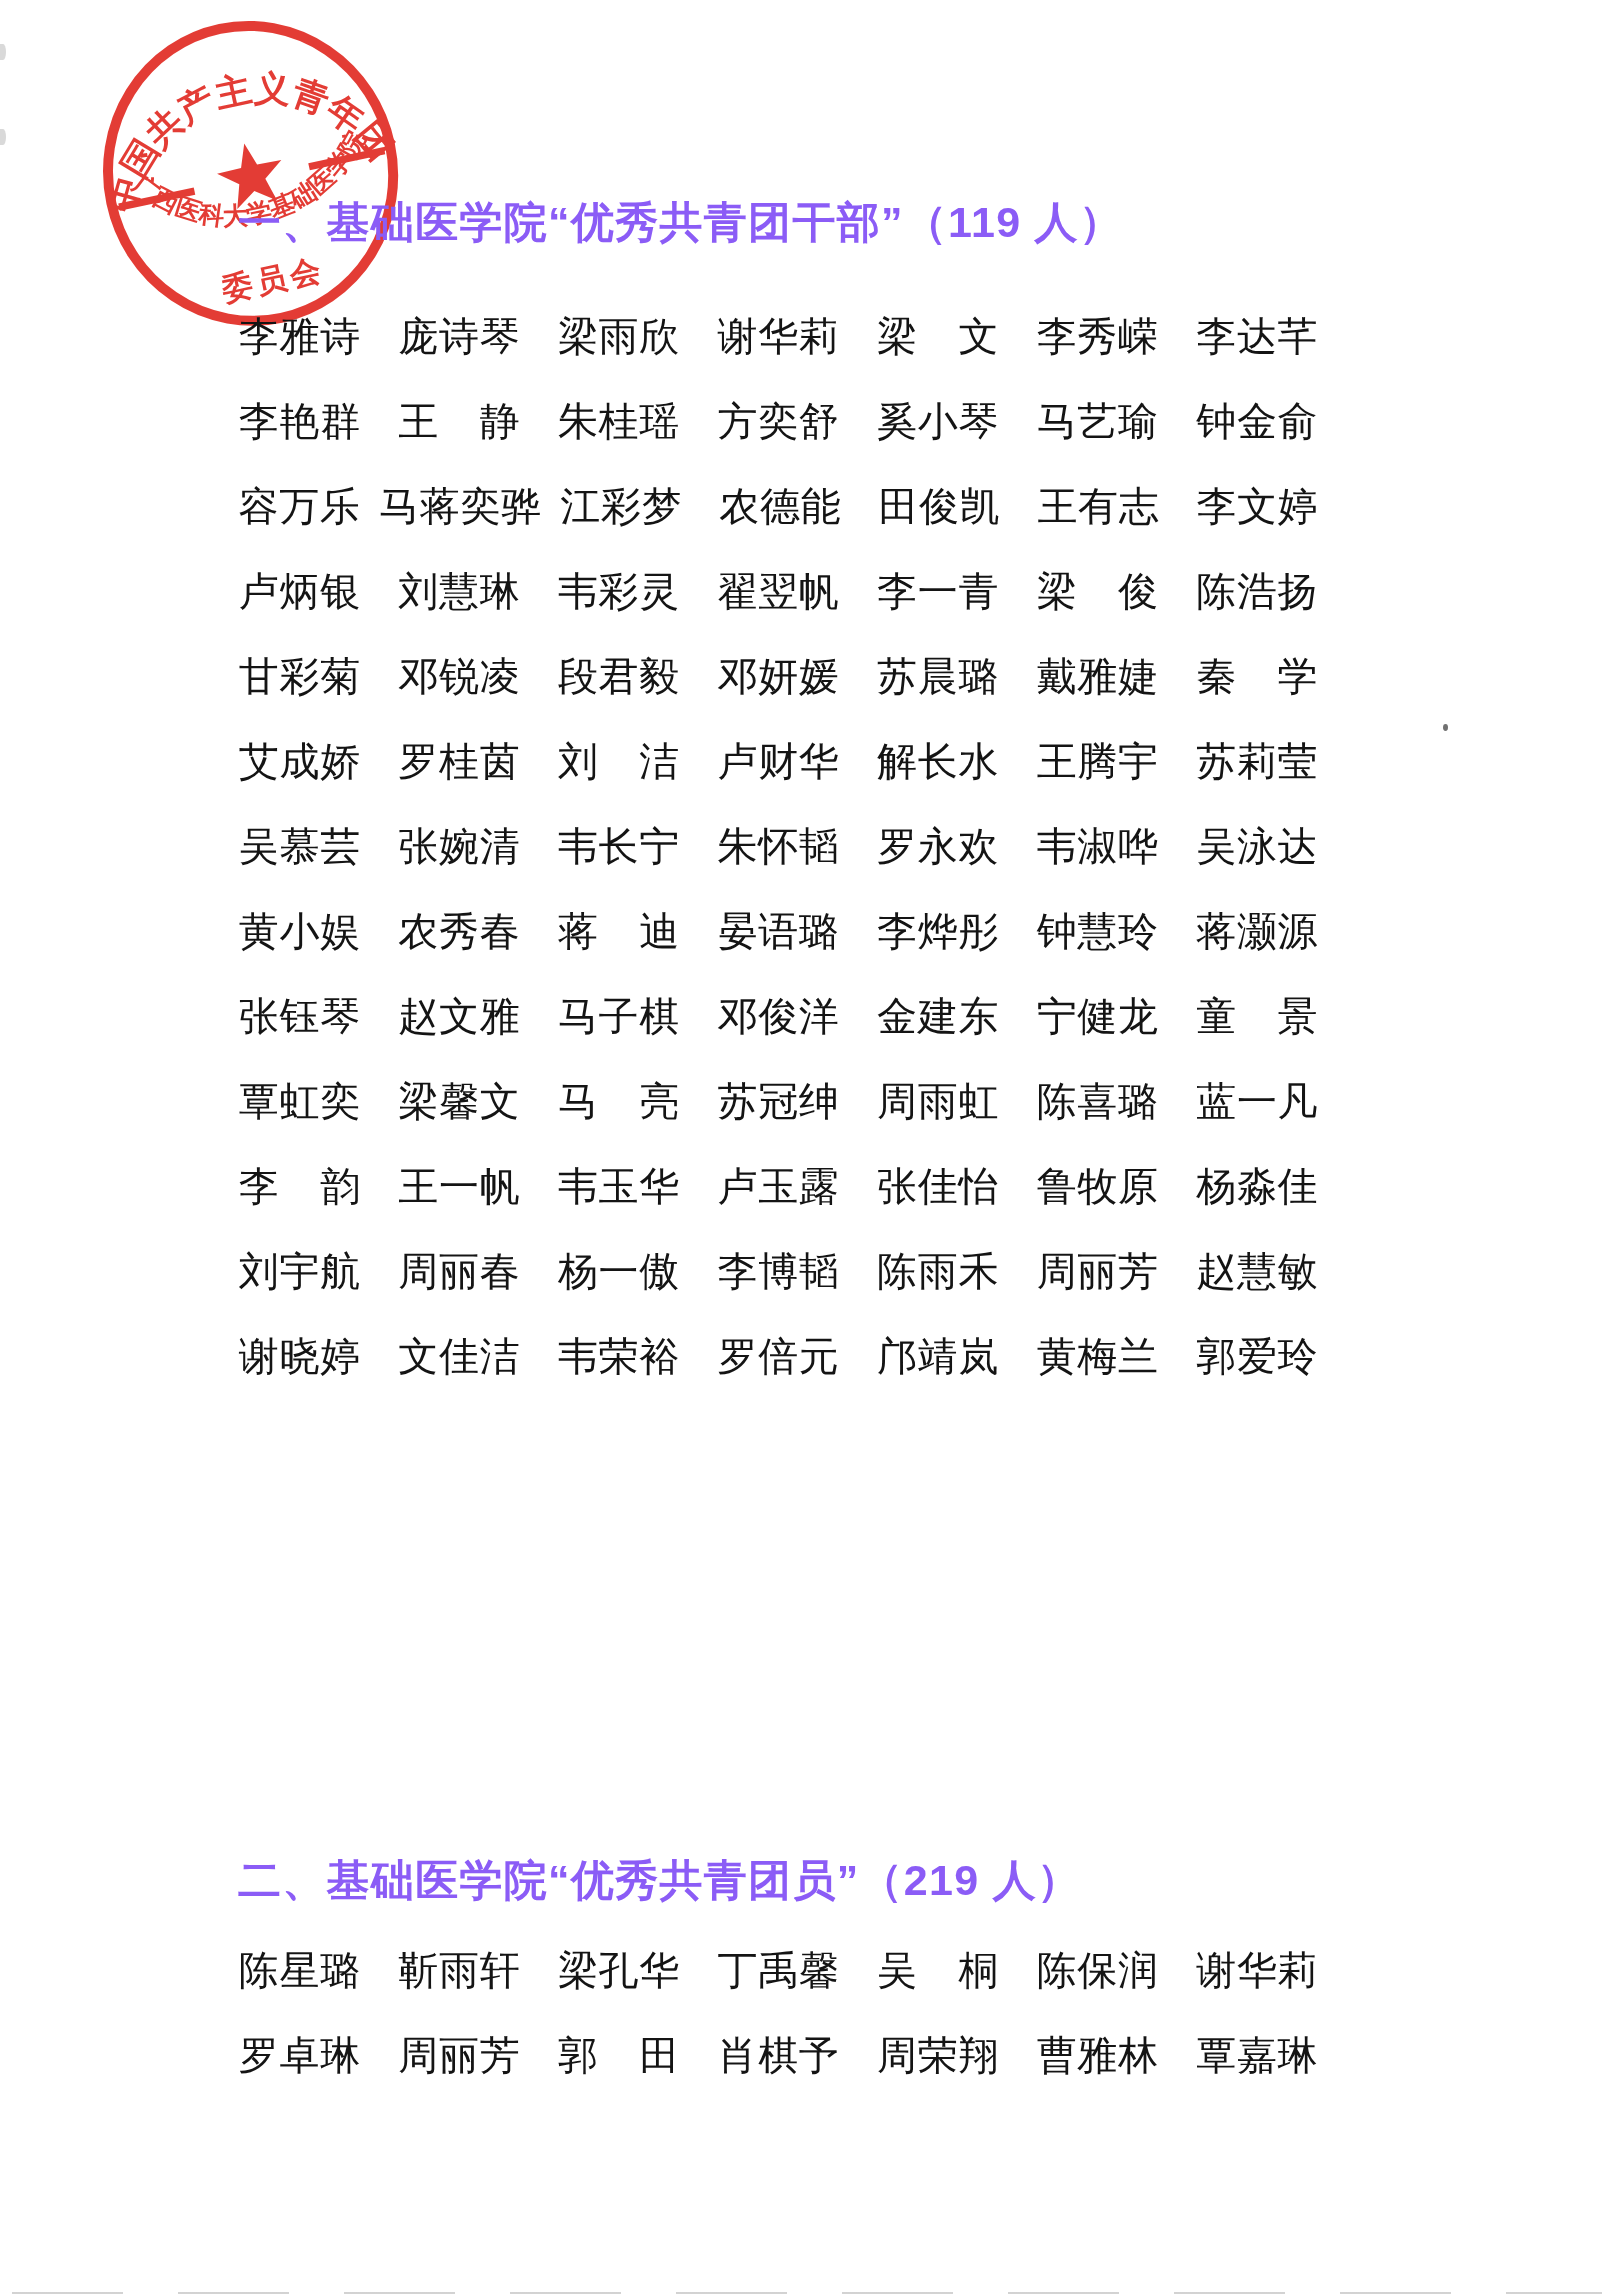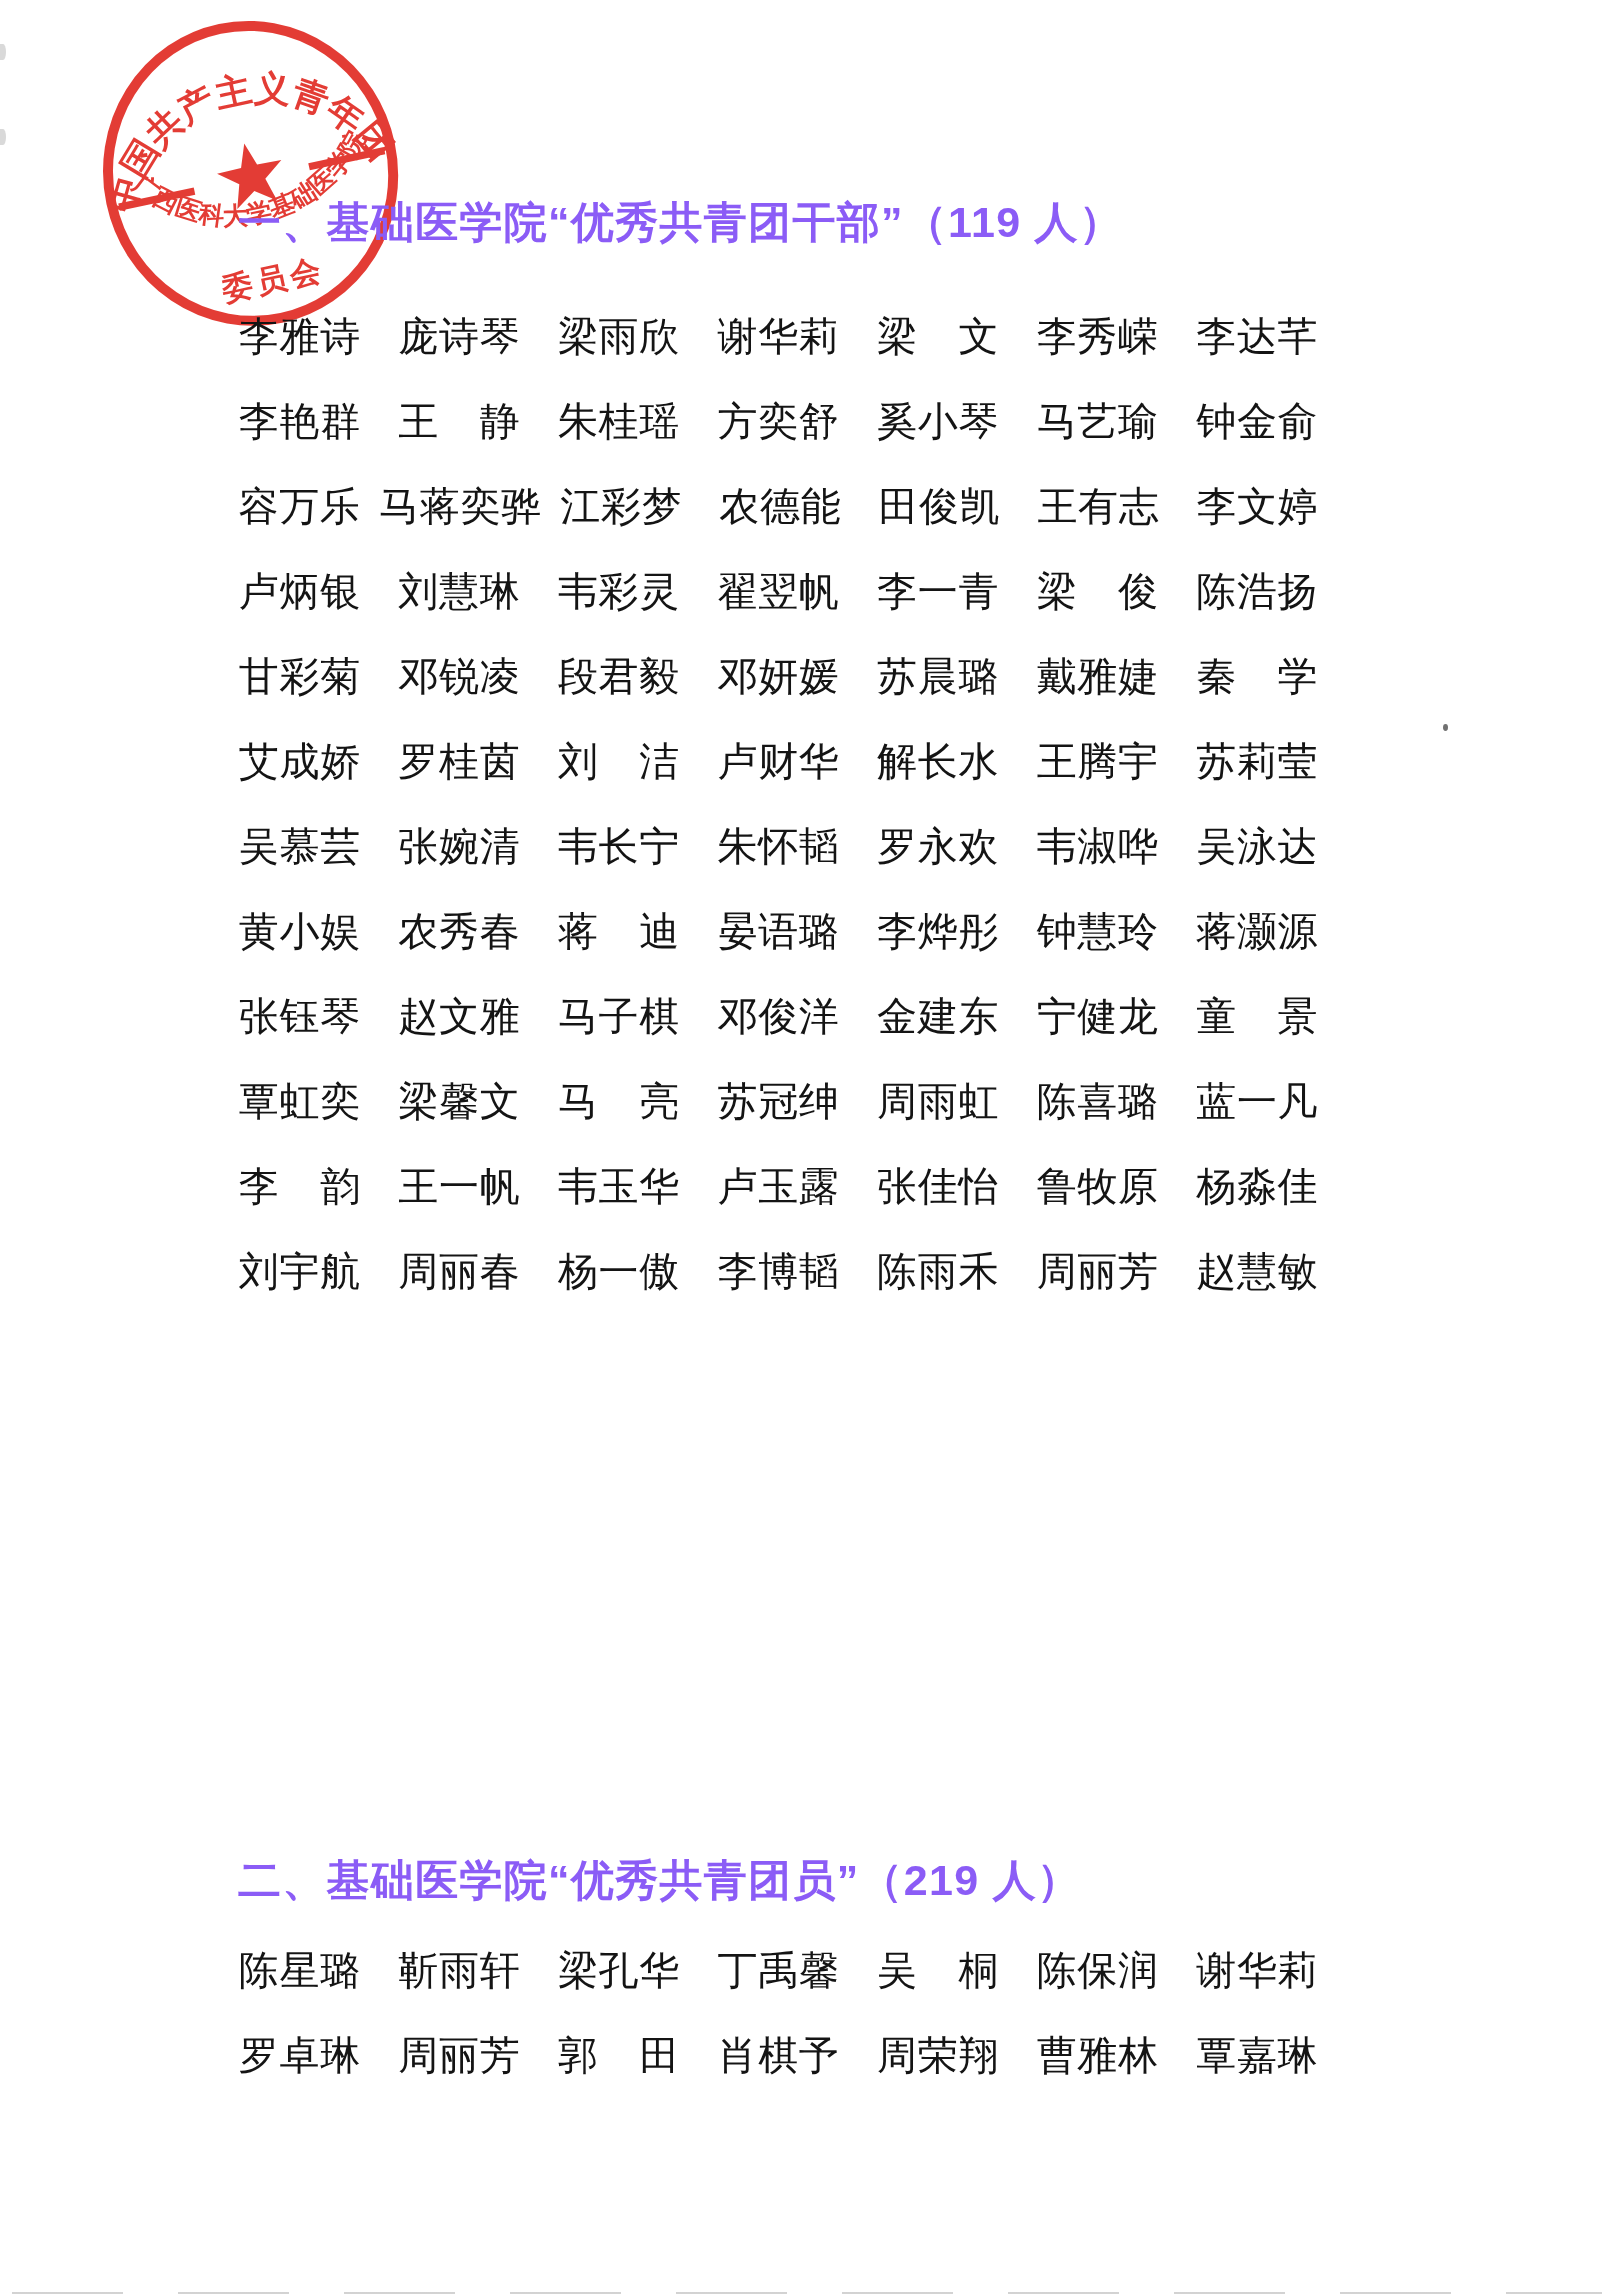--- a/index.html
+++ b/index.html
@@ -218,20 +218,29 @@
       </div>
       <div class="name-row">
         <div class="name-cell">刘宇航</div>
         <div class="name-cell">周丽春</div>
         <div class="name-cell">杨一傲</div>
         <div class="name-cell">李博韬</div>
         <div class="name-cell">陈雨禾</div>
         <div class="name-cell">周丽芳</div>
         <div class="name-cell">赵慧敏</div>
       </div>
+      <div class="name-row">
+        <div class="name-cell">谢晓婷</div>
+        <div class="name-cell">文佳洁</div>
+        <div class="name-cell">韦荣裕</div>
+        <div class="name-cell">罗倍元</div>
+        <div class="name-cell">邝靖岚</div>
+        <div class="name-cell">黄梅兰</div>
+        <div class="name-cell">郭爱玲</div>
+      </div>
     </div>
 
   <div class="section-title" id="title-2">二、基础医学院“优秀共青团员”（219 人）</div>
   <div class="names-block" id="names-2">
       <div class="name-row">
         <div class="name-cell">陈星璐</div>
         <div class="name-cell">靳雨轩</div>
         <div class="name-cell">梁孔华</div>
         <div class="name-cell">丁禹馨</div>
         <div class="name-cell">吴　桐</div>

